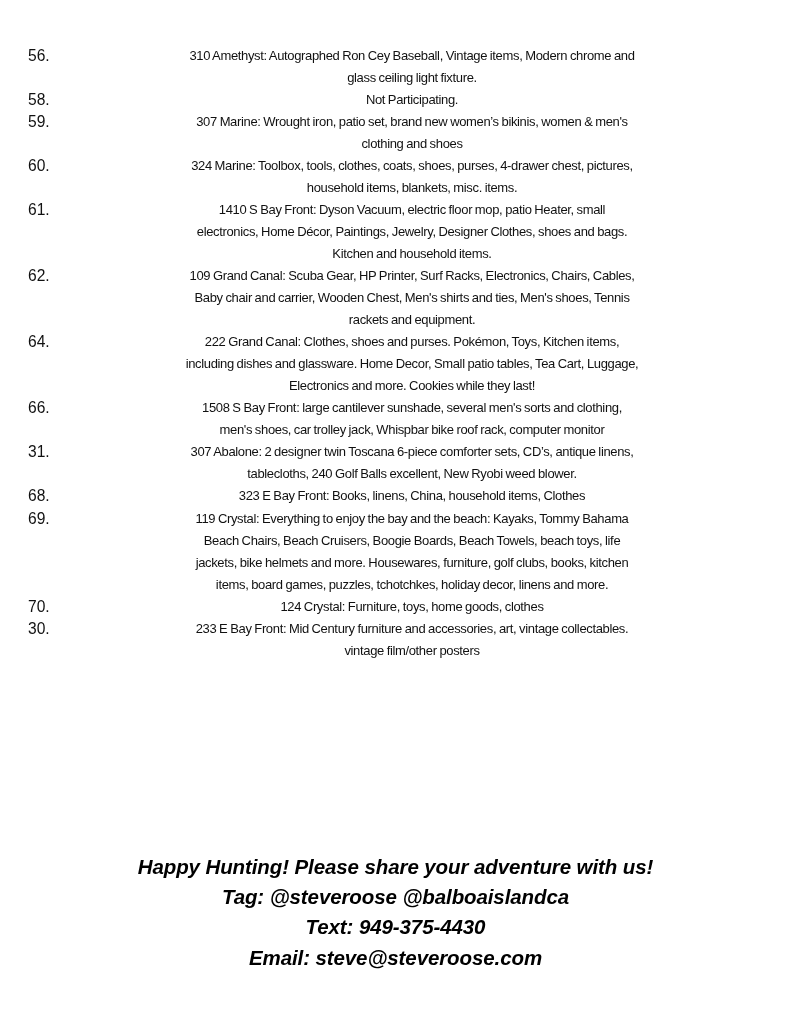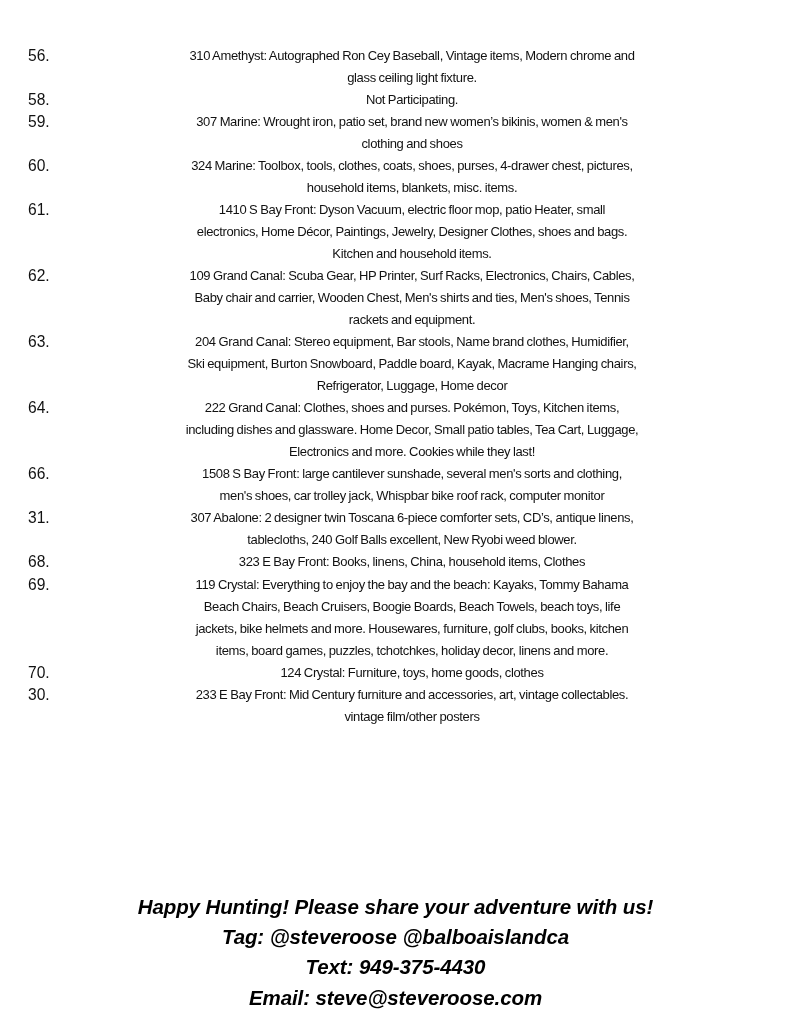--- a/index.html
+++ b/index.html
@@ -6,21 +6,21 @@
   body {
     width: 791px; height: 1024px; overflow: hidden; position: relative;
     font-family: "Liberation Sans", "DejaVu Sans", sans-serif;
     color: #111111;
   }
   .page { position: absolute; left: 0; top: 0; width: 791px; height: 1024px; }
   .list { position: absolute; left: 28px; top: 45px; width: 720px; margin: 0; padding: 0; list-style: none; }
   .item { display: flex; margin: 0; padding: 0; }
   .num { width: 48px; flex: 0 0 48px; font-size: 15.6px; line-height: 22.35px; }
   .text { flex: 1; font-size: 13px; line-height: 22px; letter-spacing: -0.35px; word-spacing: -0.5px; white-space: pre-line; text-align: center; }
-  .footer { position: absolute; left: 0; top: 852px; width: 791px; text-align: center; margin-top: 40px; }
+  .footer { position: absolute; left: 0; top: 852px; width: 791px; text-align: center; }
   .footer-line { font-weight: bold; font-style: italic; font-size: 20.5px; line-height: 30.2px; letter-spacing: -0.1px; color: #000; }
 </style>
 </head>
 <body>
 
 <div class="page">
   <ol class="list">
     <li class="item">
         <span class="num">56.</span>
         <span class="text">310 Amethyst: Autographed Ron Cey Baseball, Vintage items, Modern chrome and
@@ -44,26 +44,20 @@
         <span class="num">61.</span>
         <span class="text">1410 S Bay Front: Dyson Vacuum, electric floor mop, patio Heater, small
 electronics, Home Décor, Paintings, Jewelry, Designer Clothes, shoes and bags.
 Kitchen and household items.</span>
       </li>
     <li class="item">
         <span class="num">62.</span>
         <span class="text">109 Grand Canal: Scuba Gear, HP Printer, Surf Racks, Electronics, Chairs, Cables,
 Baby chair and carrier, Wooden Chest, Men's shirts and ties, Men's shoes, Tennis
 rackets and equipment.</span>
-      </li>
-    <li class="item">
-        <span class="num">63.</span>
-        <span class="text">204 Grand Canal: Stereo equipment, Bar stools, Name brand clothes, Humidifier,
-Ski equipment, Burton Snowboard, Paddle board, Kayak, Macrame Hanging chairs,
-Refrigerator, Luggage, Home decor</span>
       </li>
     <li class="item">
         <span class="num">64.</span>
         <span class="text">222 Grand Canal: Clothes, shoes and purses.  Pokémon, Toys, Kitchen items,
 including dishes and glassware. Home Decor, Small patio tables, Tea Cart, Luggage,
 Electronics and more. Cookies while they last!</span>
       </li>
     <li class="item">
         <span class="num">66.</span>
         <span class="text">1508 S Bay Front: large cantilever sunshade, several men's sorts and clothing,

